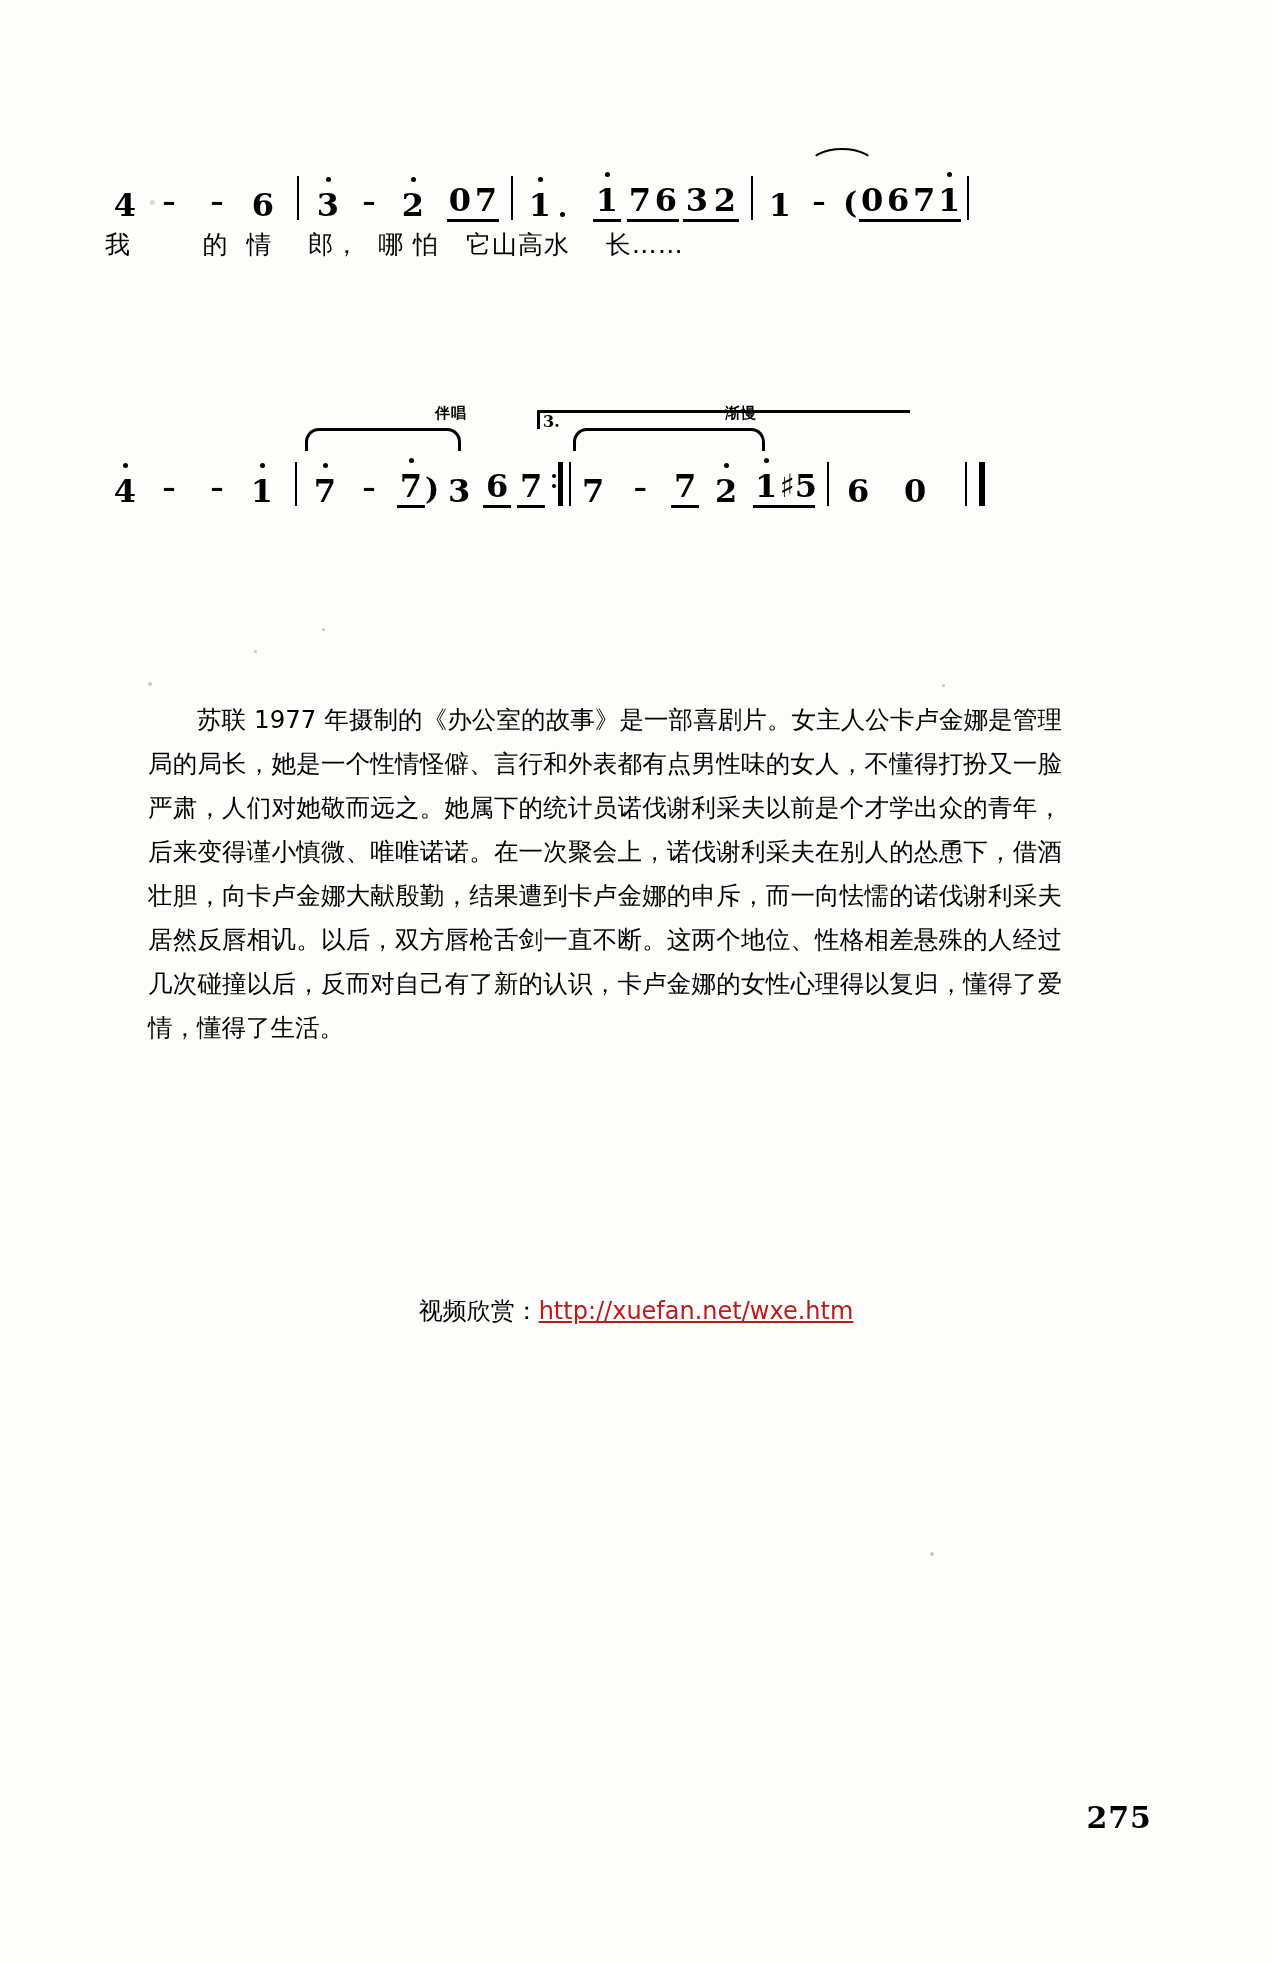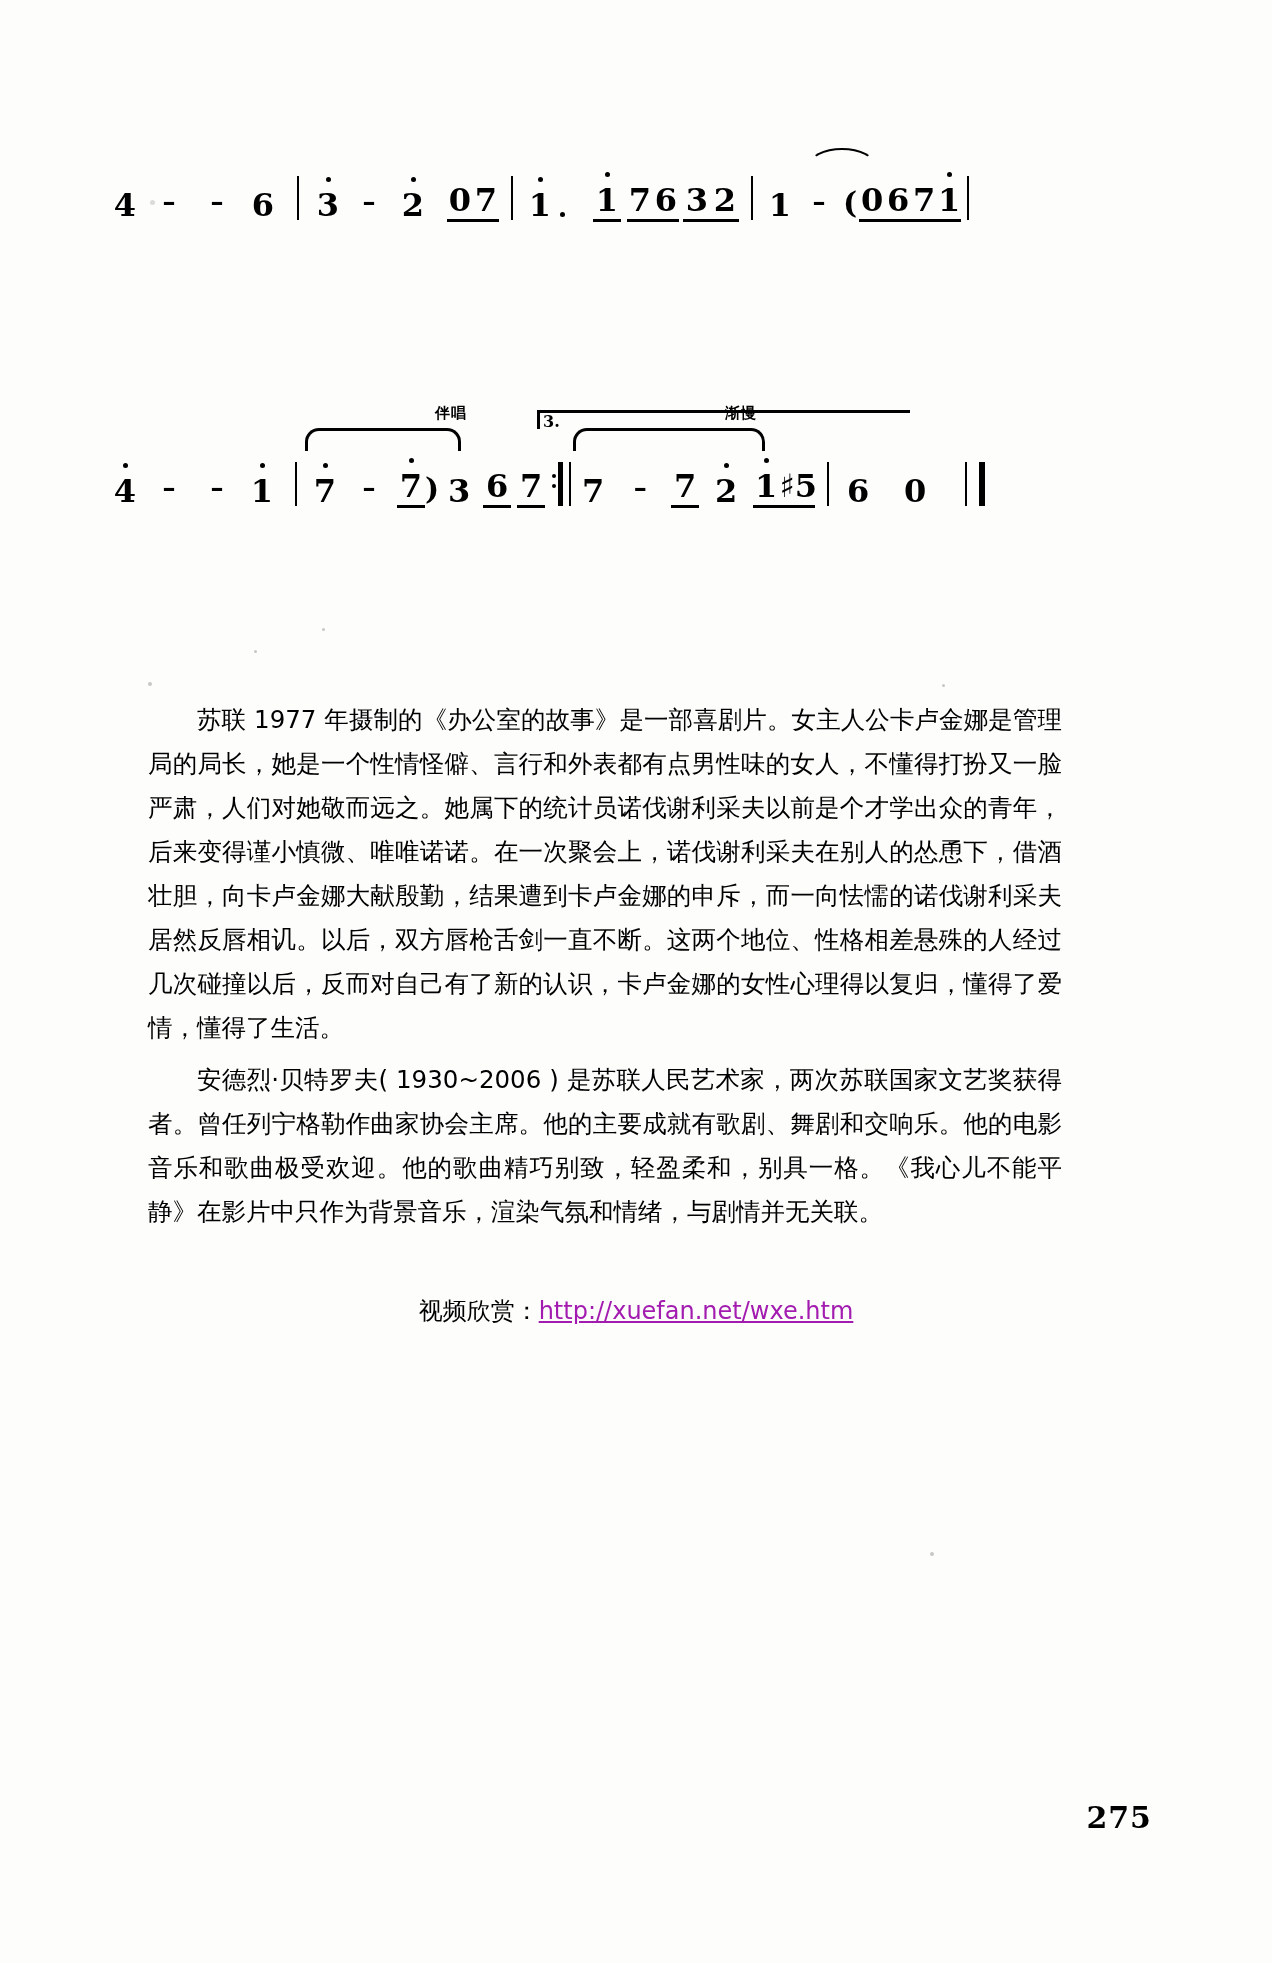--- a/index.html
+++ b/index.html
@@ -223,21 +223,21 @@
     position: absolute;
     left: 0;
     width: 100%;
     top: 1295px;
     text-align: center;
     font-family: "DejaVu Sans", "Liberation Sans", sans-serif;
     font-size: 24px;
   }
   .video .url {
     text-decoration: underline;
-    color: #a21caf;
+    color: #b91c1c;
   }
 
   .pageno {
     position: absolute;
     right: 120px;
     bottom: 128px;
     font-family: "DejaVu Serif", "Liberation Serif", serif;
     font-size: 30px;
     font-weight: bold;
     letter-spacing: 1px;
@@ -305,20 +305,21 @@
         <span class="beam" style="margin-left:2px;">
           <span class="nt" style="width:26px;">0</span>
           <span class="nt" style="width:26px;">6</span>
           <span class="nt" style="width:26px;">7</span>
           <span class="nt oct-up" style="width:24px;">1</span>
         </span>
         <span class="barline" style="margin-left:6px;"></span>
       </div>
     </div>
 
+    <div class="lyricrow" style="top:98px;">我        的  情    郎，  哪 怕   它山高水    长……</div>
 
     <div class="staff second" style="margin-top:150px;">
 
       <span class="annot" style="left:330px;top:-4px;">伴唱</span>
 
       <span class="annot" style="left:620px;top:-4px;text-align:center;">渐慢</span>
 
       <div class="volta" style="left:432px;top:2px;width:370px;"></div>
       <span class="volta-label" style="left:438px;top:4px;">3.</span>
 
@@ -358,21 +359,20 @@
 
         <span class="endline"></span>
       </div>
 
     </div>
 
   </div>
 
   <div class="prose">
     <p>苏联 1977 年摄制的《办公室的故事》是一部喜剧片。女主人公卡卢金娜是管理局的局长，她是一个性情怪僻、言行和外表都有点男性味的女人，不懂得打扮又一脸严肃，人们对她敬而远之。她属下的统计员诺伐谢利采夫以前是个才学出众的青年，后来变得谨小慎微、唯唯诺诺。在一次聚会上，诺伐谢利采夫在别人的怂恿下，借酒壮胆，向卡卢金娜大献殷勤，结果遭到卡卢金娜的申斥，而一向怯懦的诺伐谢利采夫居然反唇相讥。以后，双方唇枪舌剑一直不断。这两个地位、性格相差悬殊的人经过几次碰撞以后，反而对自己有了新的认识，卡卢金娜的女性心理得以复归，懂得了爱情，懂得了生活。</p>
-    <p>安德烈·贝特罗夫( 1930~2006 ) 是苏联人民艺术家，两次苏联国家文艺奖获得者。曾任列宁格勒作曲家协会主席。他的主要成就有歌剧、舞剧和交响乐。他的电影音乐和歌曲极受欢迎。他的歌曲精巧别致，轻盈柔和，别具一格。《我心儿不能平静》在影片中只作为背景音乐，渲染气氛和情绪，与剧情并无关联。</p>
   </div>
 
   <div class="video">
     <span>视频欣赏：</span><a class="url" href="#">http://xuefan.net/wxe.htm</a>
   </div>
 
   <div class="pageno">275</div>
 
 </div>
 

